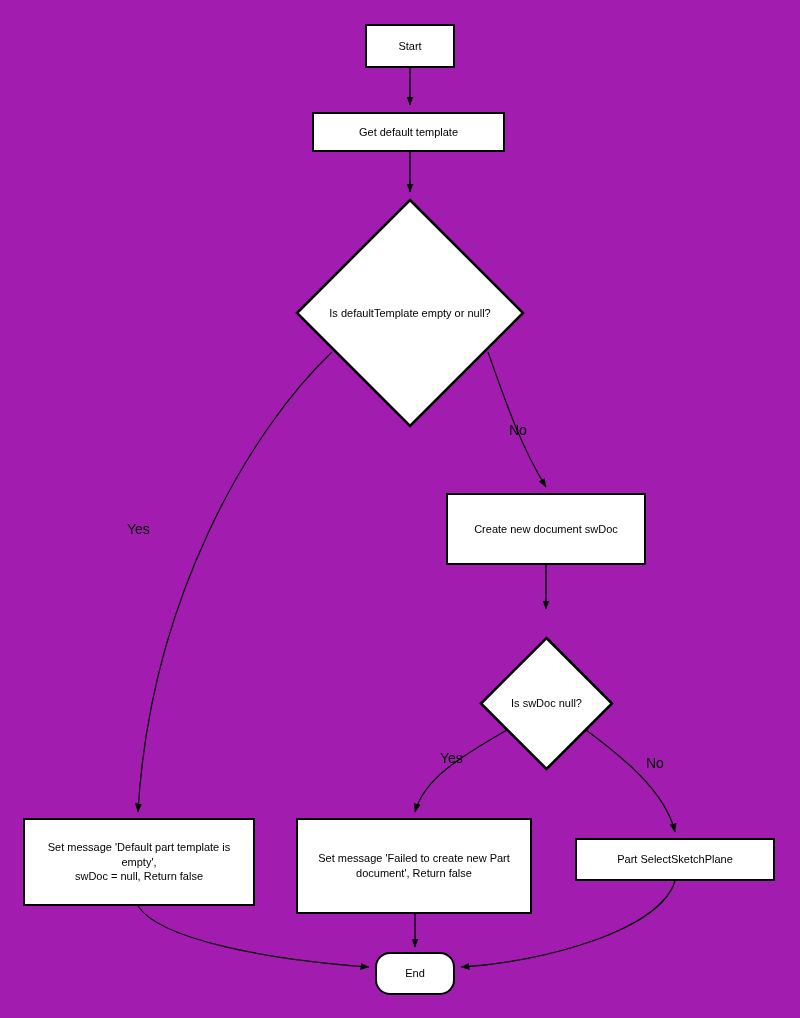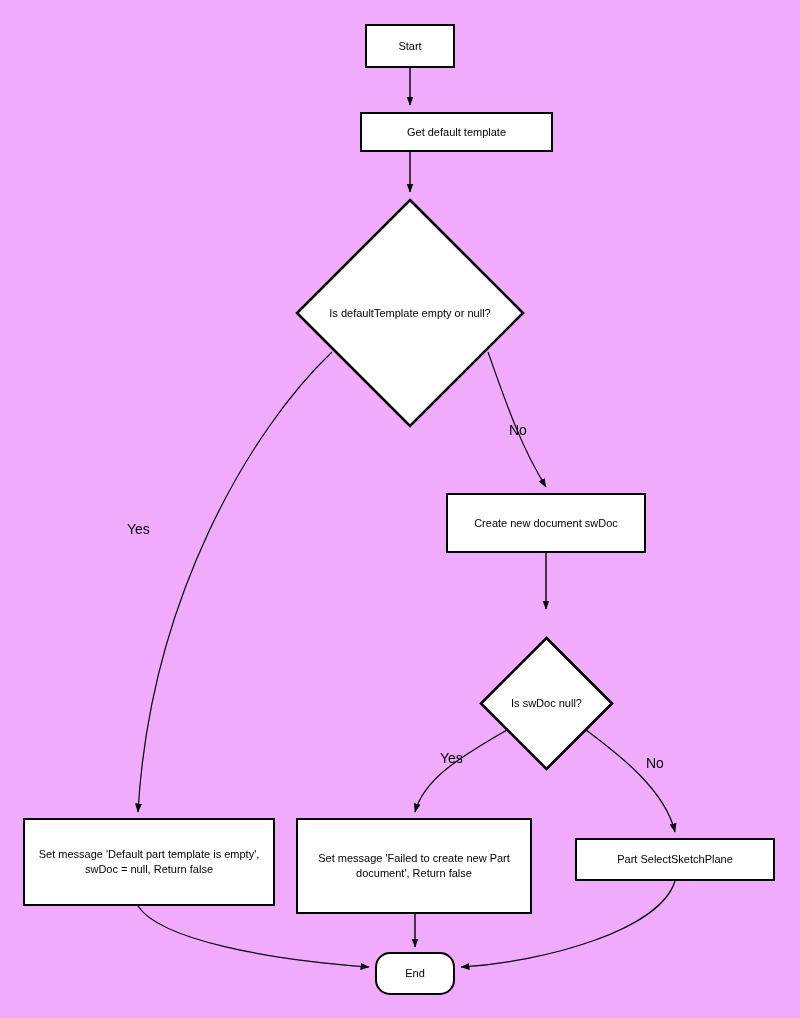--- a/index.html
+++ b/index.html
@@ -8,21 +8,21 @@
     padding: 0;
     background: #ffffff;
   }
   body {
     font-family: "Liberation Sans", sans-serif;
   }
   #canvas {
     position: relative;
     width: 800px;
     height: 1018px;
-    background: #f0abfc;
+    background: #a21caf;
     overflow: hidden;
   }
   #edges {
     position: absolute;
     left: 0;
     top: 0;
     width: 800px;
     height: 1018px;
   }
   .node {
@@ -100,43 +100,43 @@
 
     <path d="M 415 906 L 415 947" stroke="#000000" stroke-width="1.4" fill="none" marker-end="url(#arrow)"></path>
 
     <path d="M 675 881 C 660 930, 545 962, 461 967" stroke="#000000" stroke-width="1.2" fill="none" marker-end="url(#arrow)"></path>
   </svg>
 
   <div class="node process" style="left:365px; top:24px; width:90px; height:44px;">
     <span class="label">Start</span>
   </div>
 
-  <div class="node process" style="left:312px; top:112px; width:193px; height:40px;margin-left:48px;">
+  <div class="node process" style="left:312px; top:112px; width:193px; height:40px;">
     <span class="label">Get default template</span>
   </div>
 
   <div class="node decision" style="left:295px; top:198px; width:230px; height:230px;align-items:center;">
     <svg class="diamond-shape" viewBox="0 0 230 230" xmlns="http://www.w3.org/2000/svg">
       <polygon points="115,2 228,115 115,228 2,115" fill="#ffffff" stroke="#000000" stroke-width="2.6"></polygon>
     </svg>
     <span class="diamond-text">Is defaultTemplate empty or null?</span>
   </div>
 
-  <div class="node process" style="left:446px; top:493px; width:200px; height:60px;">
+  <div class="node process" style="left:446px; top:493px; width:200px; height:72px;">
     <span class="label">Create new document swDoc</span>
   </div>
 
   <div class="node decision" style="left:479px; top:636px; width:135px; height:135px;justify-content:center;">
     <svg class="diamond-shape" viewBox="0 0 135 135" xmlns="http://www.w3.org/2000/svg">
       <polygon points="67.5,2 133,67.5 67.5,133 2,67.5" fill="#ffffff" stroke="#000000" stroke-width="2.6"></polygon>
     </svg>
     <span class="diamond-text">Is swDoc null?</span>
   </div>
 
-  <div class="node process" style="left:23px; top:818px; width:252px; height:88px;">
+  <div class="node process" style="left:23px; top:818px; width:232px; height:88px;">
     <span class="label">Set message 'Default part template is empty',
 swDoc = null, Return false</span>
   </div>
 
   <div class="node process" style="left:296px; top:818px; width:236px; height:96px;">
     <span class="label">Set message 'Failed to create new Part
 document', Return false</span>
   </div>
 
   <div class="node process" style="left:575px; top:838px; width:200px; height:43px;">

